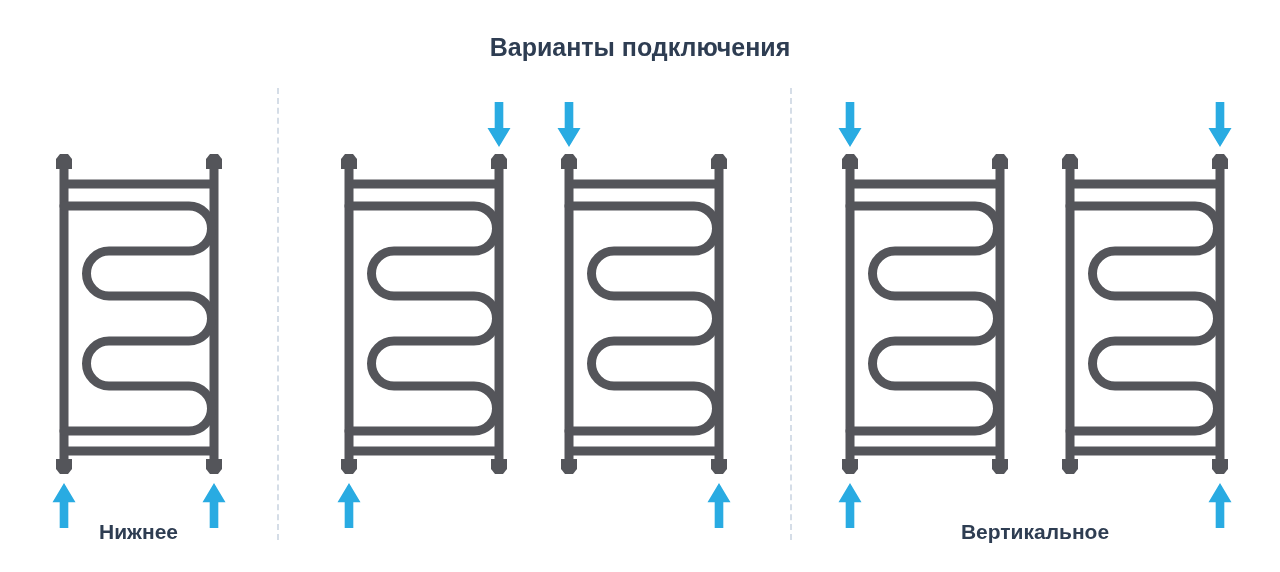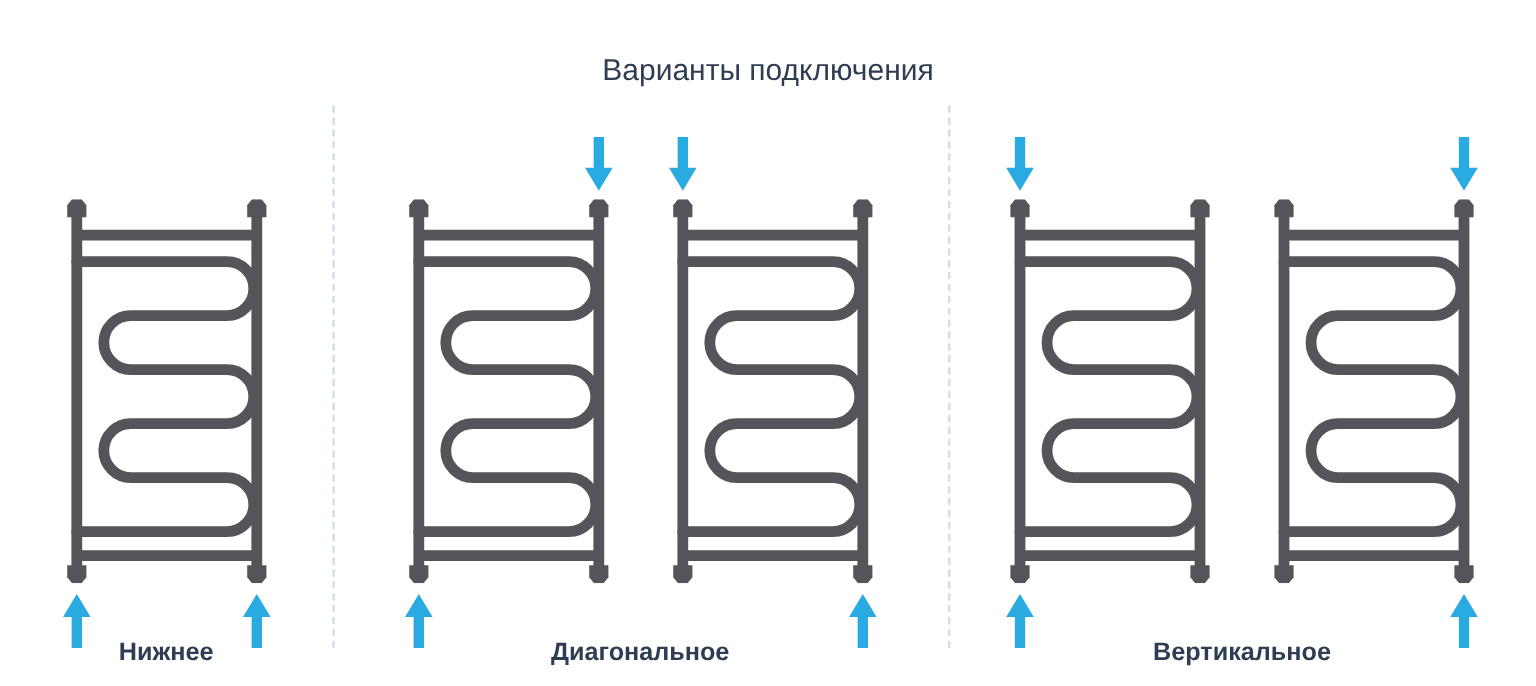--- a/index.html
+++ b/index.html
@@ -16,25 +16,25 @@
   .page {
     position: relative;
     width: 1280px;
     height: 572px;
     background: var(--bg-color);
     overflow: hidden;
   }
 
   .title {
     margin: 0;
-    padding-top: 44px;
+    padding-top: 32px;
     text-align: center;
     font-size: 25px;
     line-height: 30px;
-    font-weight: 400;
+    font-weight: 700;
     color: var(--text-color);
   }
 
   .divider {
     position: absolute;
     top: 88px;
     height: 452px;
     width: 0;
     border-left: 2px dashed var(--divider-color);
   }
@@ -166,21 +166,20 @@
                 <use href="#arrow-shape"></use>
               </svg>
             </div>
             <div class="arrow bottom right">
               <svg viewBox="0 0 26 48">
                 <use href="#arrow-shape"></use>
               </svg>
             </div>
           </div>
         </div>
-      <div class="label">Диагональное</div>
     </section>
 
     <section class="section s3">
       <div class="rails">
           <div class="rail">
             <svg class="rail-svg" viewBox="0 0 170 320">
               <use href="#rail-shape"></use>
             </svg>
             <div class="arrow top left">
               <svg viewBox="0 0 26 48">

